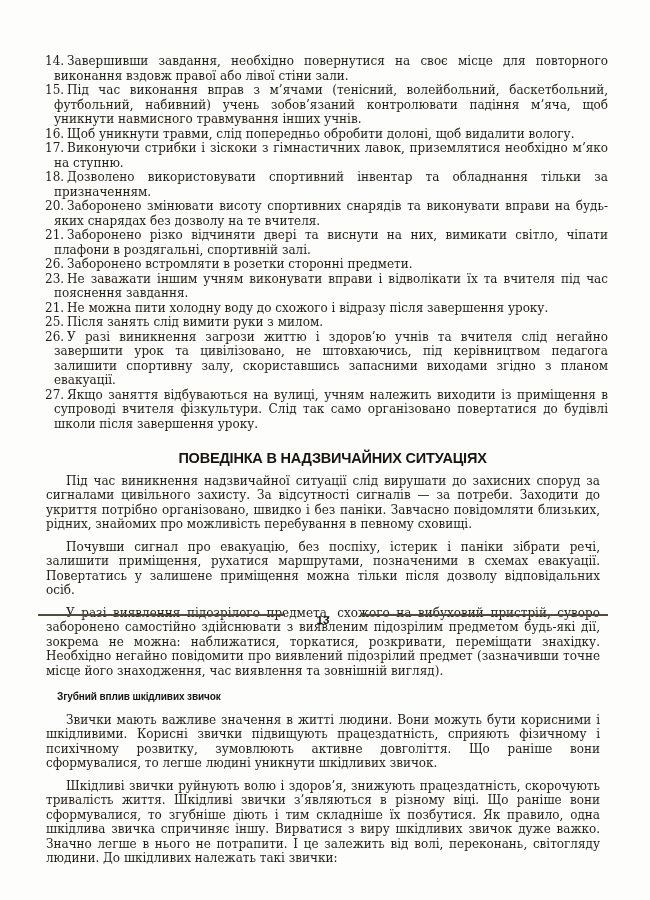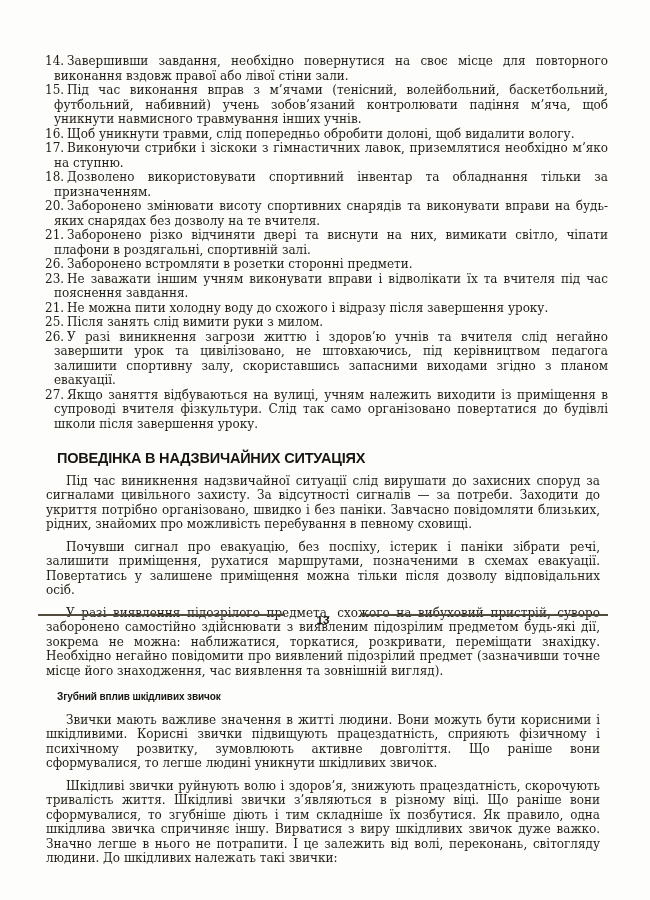--- a/index.html
+++ b/index.html
@@ -40,20 +40,21 @@
   li.rule .num {
     padding-right: 3px;
   }
   h2.section-heading {
     font-family: "Liberation Sans", sans-serif;
     font-weight: 700;
     font-size: 14.5px;
     letter-spacing: -0.2px;
     color: #181510;
     margin: 20px 0 6px 19px;
+    text-align: center;
   }
   h3.sub-heading {
     font-family: "Liberation Sans", sans-serif;
     font-weight: 700;
     font-size: 10px;
     letter-spacing: -0.1px;
     color: #181510;
     margin: 12px 0 5px 19px;
   }
   p.para {

